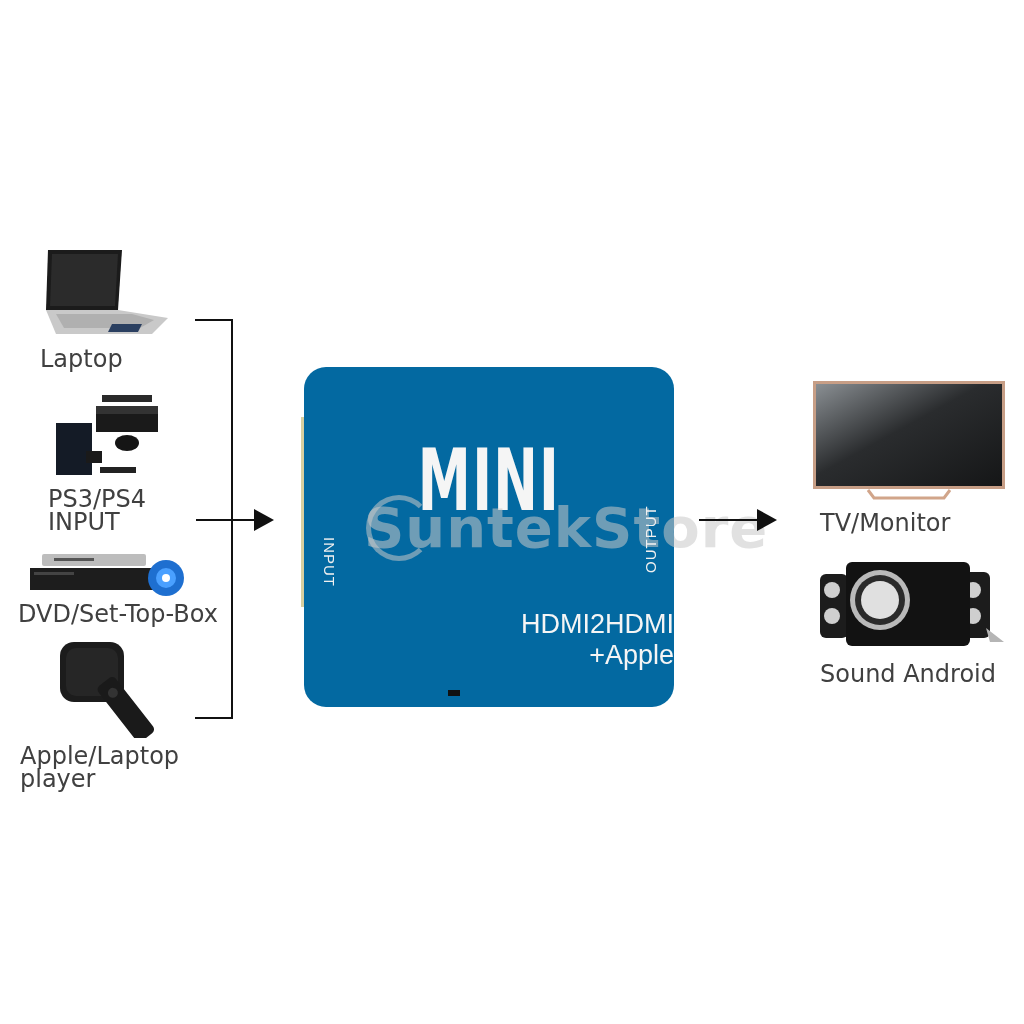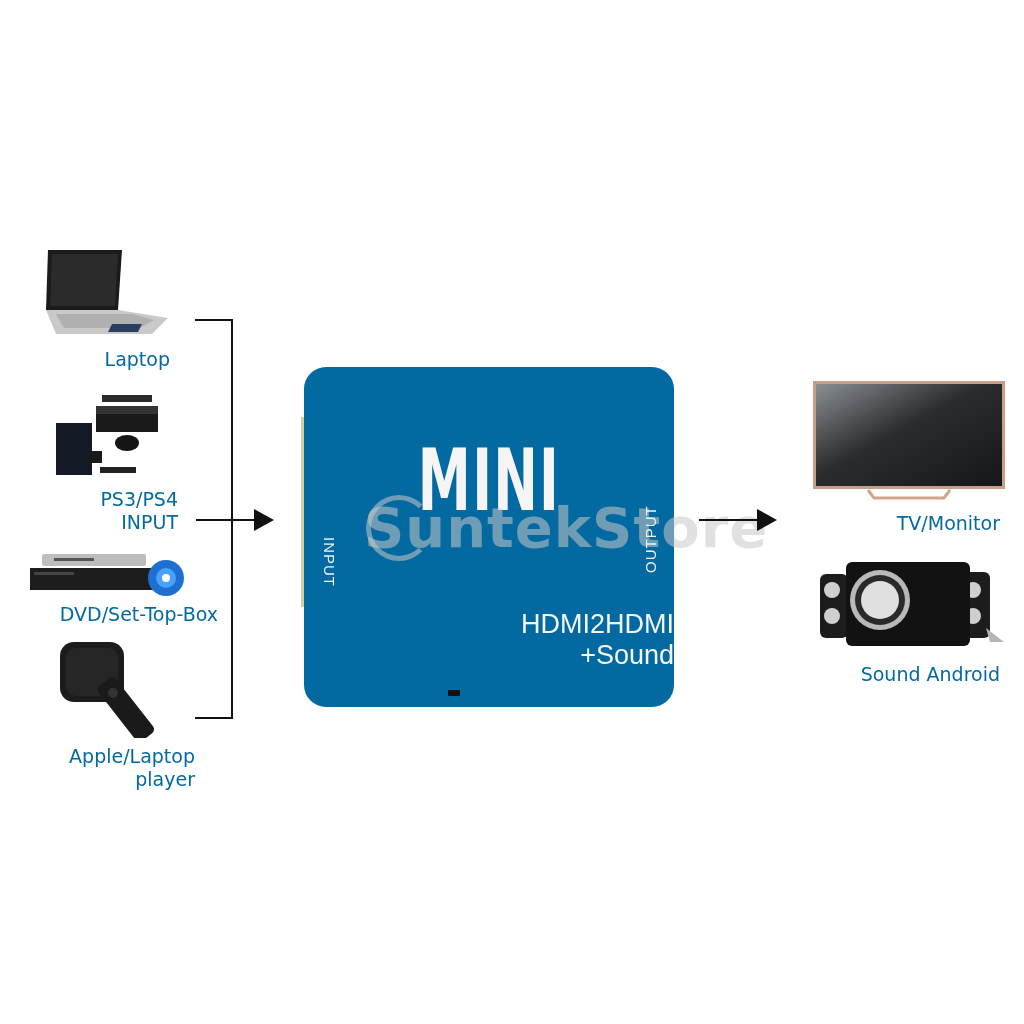--- a/index.html
+++ b/index.html
@@ -1,18 +1,18 @@
 <!DOCTYPE html>
 <html><head>
 <meta charset="utf-8">
 <style>
   html, body { margin:0; padding:0; background:#ffffff; }
   body { width:1024px; height:1024px; position:relative; overflow:hidden; font-family:"DejaVu Sans", sans-serif; }
   .abs { position:absolute; }
-  .label { position:absolute; text-align:right; color:#0369a1; font-size:19px; line-height:23px; font-family:"DejaVu Sans", sans-serif; }
+  .label { position:absolute; text-align:left; color:#404040; font-size:24px; line-height:23px; font-family:"DejaVu Sans", sans-serif; }
   .line { position:absolute; background:#111; }
   .arrowhead { position:absolute; width:0; height:0; border-top:11px solid transparent; border-bottom:11px solid transparent; border-left:20px solid #111; }
   .box { position:absolute; left:304px; top:367px; width:370px; height:340px; background:#0369a1; border-radius:22px; }
   .mini { position:absolute; left:0; width:100%; top:68px; text-align:center; color:#f5f5f5; font-family:"DejaVu Sans", sans-serif; font-weight:bold; font-size:86px; letter-spacing:2px; transform:scaleX(0.62); transform-origin:center; line-height:90px; }
   .vert { position:absolute; color:#f0f0f0; font-family:"Liberation Sans", sans-serif; font-size:15px; letter-spacing:1px; }
   .model { position:absolute; left:0; width:100%; text-align:right; color:#f5f5f5; font-family:"Liberation Sans", sans-serif; font-size:27px; line-height:30px; }
   .watermark { position:absolute; left:60px; top:128px; color:rgba(200,200,200,0.55); font-family:"DejaVu Sans", sans-serif; font-weight:bold; font-size:56px; letter-spacing:1px; }
   .wm-circle { position:absolute; left:62px; top:128px; width:56px; height:56px; border:5px solid rgba(200,200,200,0.55); border-radius:50%; border-right-color:transparent; }
 </style>
 </head>
@@ -77,21 +77,21 @@
 </div>
 
 <div class="box">
   <div class="abs" style="left:-3px;top:50px;width:3px;height:190px;background:#d8cfa0"></div>
   <div class="mini">MINI</div>
   <div class="wm-circle"></div>
   <div class="watermark">SuntekStore</div>
   <div class="vert" style="left:6px;top:170px;transform:rotate(90deg);transform-origin:left top;left:34px;">INPUT</div>
   <div class="vert" style="left:338px;top:206px;transform:rotate(-90deg);transform-origin:left top;">OUTPUT</div>
   <div class="model" style="top:242px">HDMI2HDMI</div>
-  <div class="model" style="top:273px">+Sound</div>
+  <div class="model" style="top:273px">+Apple</div>
 </div>
 <div class="abs" style="left:448px;top:690px;width:12px;height:6px;background:#111"></div>
 
 <div class="line" style="left:699px;top:519px;width:60px;height:2px"></div>
 <div class="arrowhead" style="left:757px;top:509px"></div>
 
 <div>
   <svg class="abs" style="left:812px;top:380px" width="194" height="122">
     <defs>
       <linearGradient id="scr" x1="0" y1="0" x2="1" y2="1">

